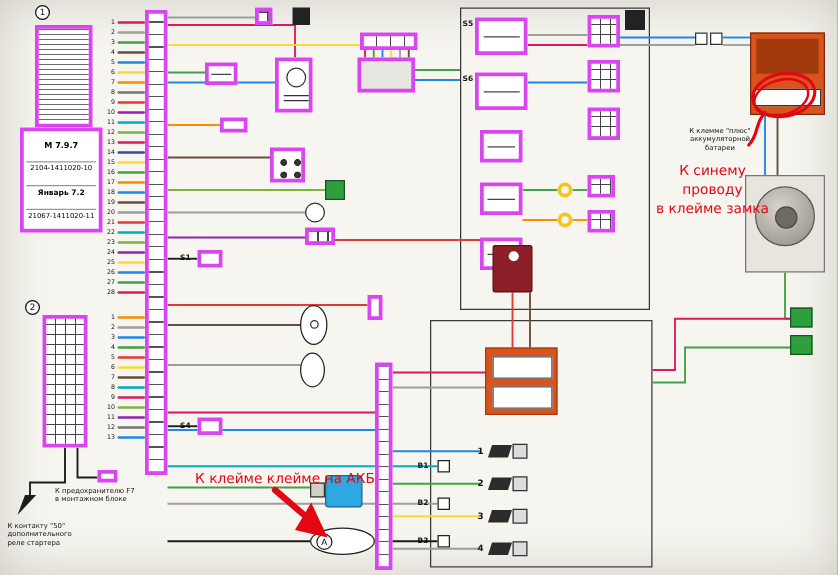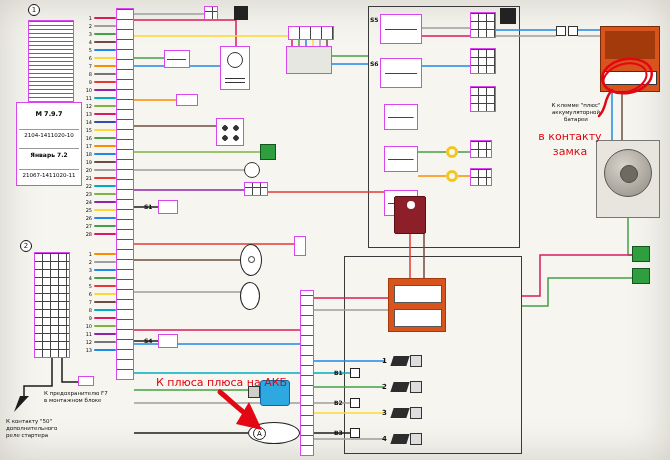--- a/index.html
+++ b/index.html
@@ -2,21 +2,21 @@
 <html style="--paper: #f6f5ef; --ink: #1c1c1c; --accent_red: #e30613; --orange_block: #d9541c; --orange_dark: #a33a0c; --maroon: #8c1f28; --green_conn: #2e9e3f; --blue_comp: #2ea8e0; --yellow_ring: #f2c71d; --wire_pink: #d81b60; --wire_green: #43a047; --wire_blue: #1e88e5; --wire_gray: #9e9e9e; --wire_brown: #6d4c41; --wire_orange: #fb8c00; --wire_purple: #8e24aa; --wire_cyan: #00acc1; --wire_red: #e53935; --wire_yellow: #fdd835; --wire_lgreen: #7cb342;"><head>
 <meta charset="utf-8">
 <title>Wiring diagram</title>
 <style>
   * { margin:0; padding:0; box-sizing:border-box; }
   html,body { background:#9a968c; font-family:"DejaVu Sans", sans-serif; }
   .canvas { position:relative; width:670px; height:460px; margin:0 auto;
             background:var(--paper,#f6f5ef); overflow:hidden;
             box-shadow: inset 0 0 40px rgba(90,85,70,.25); }
   .abs { position:absolute; }
-  .box { position:absolute; border:1px solid #d946ef; background:#fff; }
+  .box { position:absolute; border:3px solid #d946ef; background:#fff; }
   .panel { position:absolute; border:1px solid #3a3a3a; background:transparent; }
   .hatch { background-image: repeating-linear-gradient(0deg,#fff 0 3px,#6a6a6a 3px 4px); }
   .gridbg { background-image:
       repeating-linear-gradient(0deg, transparent 0 7px, #444 7px 8px),
       repeating-linear-gradient(90deg, transparent 0 7px, #444 7px 8px); }
   .cellsv { background-image: repeating-linear-gradient(90deg, transparent 0 10px, #444 10px 11px); }
   .ticksh { background-image: repeating-linear-gradient(0deg, transparent 0 9px, #555 9px 10px); }
   .relay  { background-image: linear-gradient(#444 0 0); background-size:80% 1px;
             background-position:center; background-repeat:no-repeat; }
   .dots4  { background-image:
@@ -411,33 +411,34 @@
   <div class="comp" style="position:absolute; left:556px; top:26px; width:10px; height:10px; border:1px solid #333; background:#fff; z-index:4;"></div>
   <div class="comp" style="position:absolute; left:568px; top:26px; width:10px; height:10px; border:1px solid #333; background:#fff; z-index:4;"></div>
 
   <div class="tiny" style="left:540px; top:102px; width:72px; text-align:center;">
     <div>К клемме "плюс"</div>
     <div>аккумуляторной</div>
     <div>батареи</div>
   </div>
 
   <div class="red-note" style="left:524px; top:130px; width:92px; text-align:center; font-size:11px; line-height:1.35;">
-    <div>в контакту замка</div>
+    <div>К синему проводу</div>
+    <div>в клейме замка</div>
   </div>
 
   <div class="comp" style="position:absolute; left:596px; top:140px; width:64px; height:78px; background:#e7e5dd; border:1px solid #777; z-index:3;">
     <div style="position:absolute; left:7px; top:8px; width:48px; height:48px; border-radius:50%; border:1px solid #555; background:radial-gradient(circle at 40% 35%, #d8d4cb, #8f8b82);">
       <div style="position:absolute; left:15px; top:15px; width:18px; height:18px; border-radius:50%; background:#6e6a62; border:1px solid #4c4a44;"></div>
     </div>
   </div>
 
   <div class="comp" style="position:absolute; left:632px; top:246px; width:18px; height:16px; background:var(--green_conn); border:1px solid #14541f; z-index:4;"></div>
   <div class="comp" style="position:absolute; left:632px; top:268px; width:18px; height:16px; background:var(--green_conn); border:1px solid #14541f; z-index:4;"></div>
 
-  <div class="red-note" style="left:156px; top:376px; font-size:11px; white-space:nowrap;">К плюса плюса на АКБ</div>
+  <div class="red-note" style="left:156px; top:376px; font-size:11px; white-space:nowrap;">К клейме клейме на АКБ</div>
 
   <svg class="toplayer" width="670" height="460">
     <path d="M220,392 C232,402 238,408 246,414" fill="none" style="stroke:var(--accent_red)" stroke-width="5" stroke-linecap="round"></path>
     <polygon points="262,430 236,424 249,402" style="fill:var(--accent_red)"></polygon>
     <ellipse cx="627" cy="76" rx="25" ry="17" transform="rotate(-10 627 76)" fill="none" style="stroke:var(--accent_red)" stroke-width="2.5"></ellipse>
     <ellipse cx="625" cy="78" rx="22" ry="14" transform="rotate(-16 625 78)" fill="none" style="stroke:var(--accent_red)" stroke-width="2"></ellipse>
     <path d="M612,90 C603,100 608,106 599,116" fill="none" style="stroke:var(--accent_red)" stroke-width="2.5" stroke-linecap="round"></path>
   </svg>
 
 </div>

